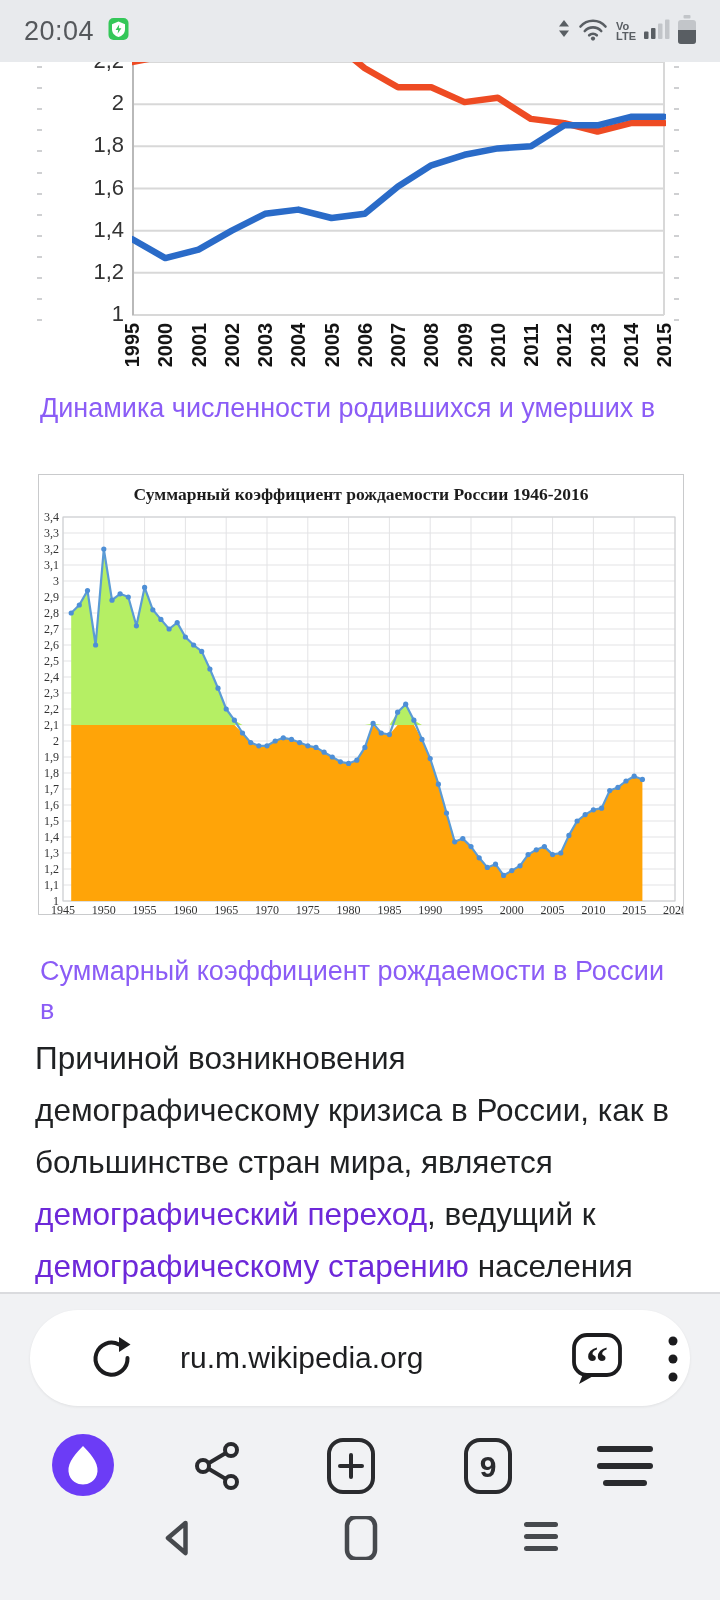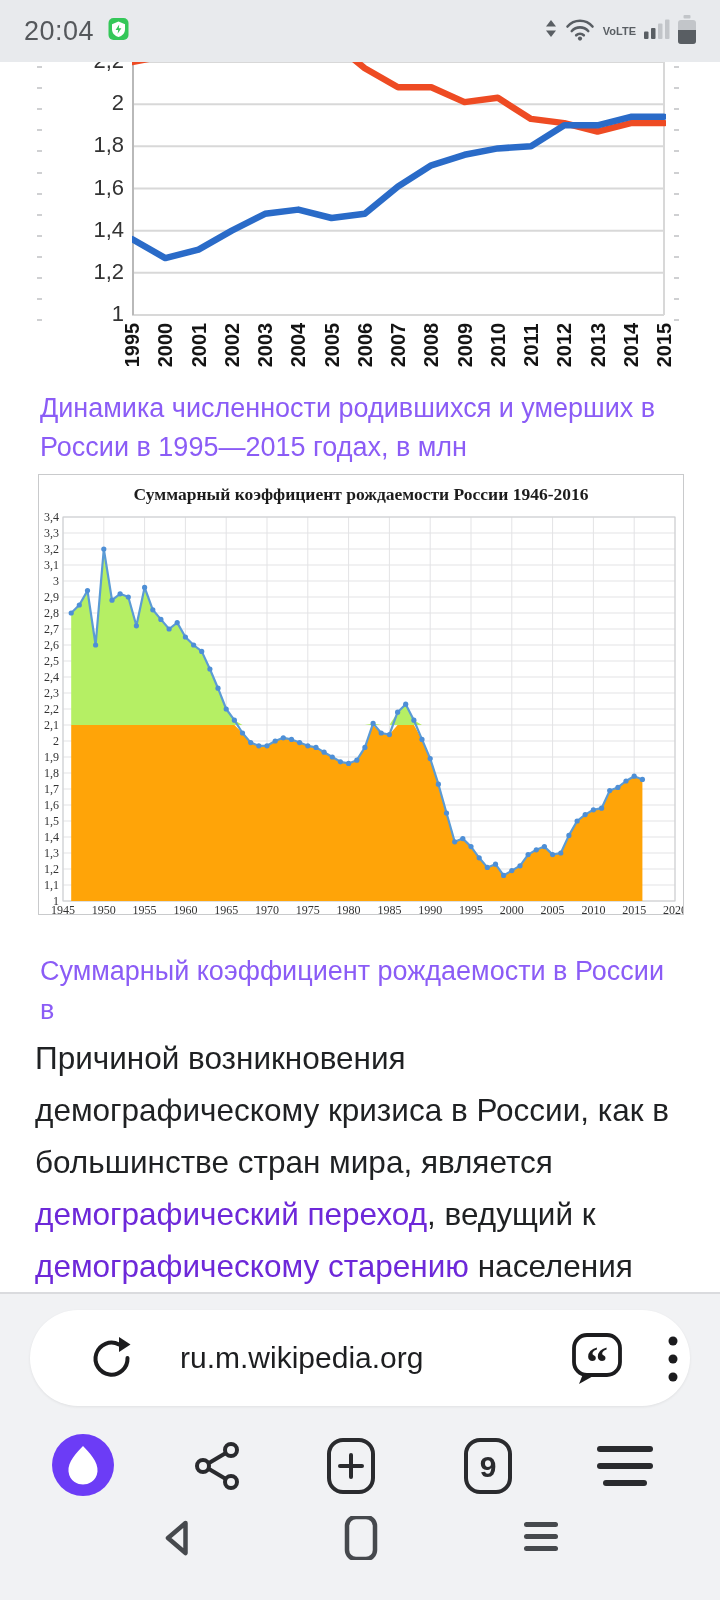--- a/index.html
+++ b/index.html
@@ -4,21 +4,21 @@
 <style>
   html,body{margin:0;padding:0;background:#333;}
   .screen{position:relative;width:720px;height:1600px;background:#fff;overflow:hidden;
           font-family:"Liberation Sans",sans-serif;margin:0 auto;}
   
   .status-bar{position:absolute;left:0;top:0;width:720px;height:62px;background:#e8eaed;z-index:10;
               display:flex;align-items:center;justify-content:space-between;padding:0 24px;box-sizing:border-box;}
   .sb-left{display:flex;align-items:center;gap:14px;}
   .sb-time{font-size:27px;color:#55585c;letter-spacing:.5px;}
   .sb-right{display:flex;align-items:center;gap:8px;}
-  .volte{display:flex;flex-direction:row;align-items:flex-start;line-height:10px;font-size:11px;
+  .volte{display:flex;flex-direction:column;align-items:flex-start;line-height:10px;font-size:11px;
          font-weight:bold;color:#595e63;}
   
   .content{position:absolute;left:0;top:0;width:720px;height:1292px;background:#fff;}
   #c1svg{position:absolute;left:132px;top:62px;}
   .c1yl{position:absolute;left:0;width:124px;height:28px;text-align:right;font-size:22px;color:#333;}
   .c1xl{position:absolute;top:315px;width:56px;height:60px;display:flex;align-items:center;
         justify-content:center;transform:rotate(-90deg);font-size:20px;font-weight:bold;color:#141414;}
   .tick{position:absolute;width:5px;height:2px;background:#cfd0d2;}
   .caption{position:absolute;left:40px;width:645px;font-size:27px;line-height:38.5px;color:#8b5cf6;}
   #cap1{top:389px;} #cap2{top:952px;}
@@ -162,21 +162,20 @@
           <div class="tick" style="top:277px;left:37px"></div>
           <div class="tick" style="top:277px;left:674px"></div>
           <div class="tick" style="top:298px;left:37px"></div>
           <div class="tick" style="top:298px;left:674px"></div>
           <div class="tick" style="top:319px;left:37px"></div>
           <div class="tick" style="top:319px;left:674px"></div>
         </div>
     </div>
     <div id="cap1" class="caption">
         <div>Динамика численности родившихся и умерших в</div>
-        <div>России в 1995—2015 годах, в млн</div>
       </div>
 
     <div class="chart2-box">
       <div class="c2-title">Суммарный коэффициент рождаемости России 1946-2016</div>
       <svg id="c2svg" width="644" height="439" viewBox="0 0 644 439">
           <line x1="24" x2="636" y1="426.0" y2="426.0" stroke="#e3e3e5" stroke-width="1"></line>
           <line x1="24" x2="636" y1="410.0" y2="410.0" stroke="#e3e3e5" stroke-width="1"></line>
           <line x1="24" x2="636" y1="394.0" y2="394.0" stroke="#e3e3e5" stroke-width="1"></line>
           <line x1="24" x2="636" y1="378.0" y2="378.0" stroke="#e3e3e5" stroke-width="1"></line>
           <line x1="24" x2="636" y1="362.0" y2="362.0" stroke="#e3e3e5" stroke-width="1"></line>

